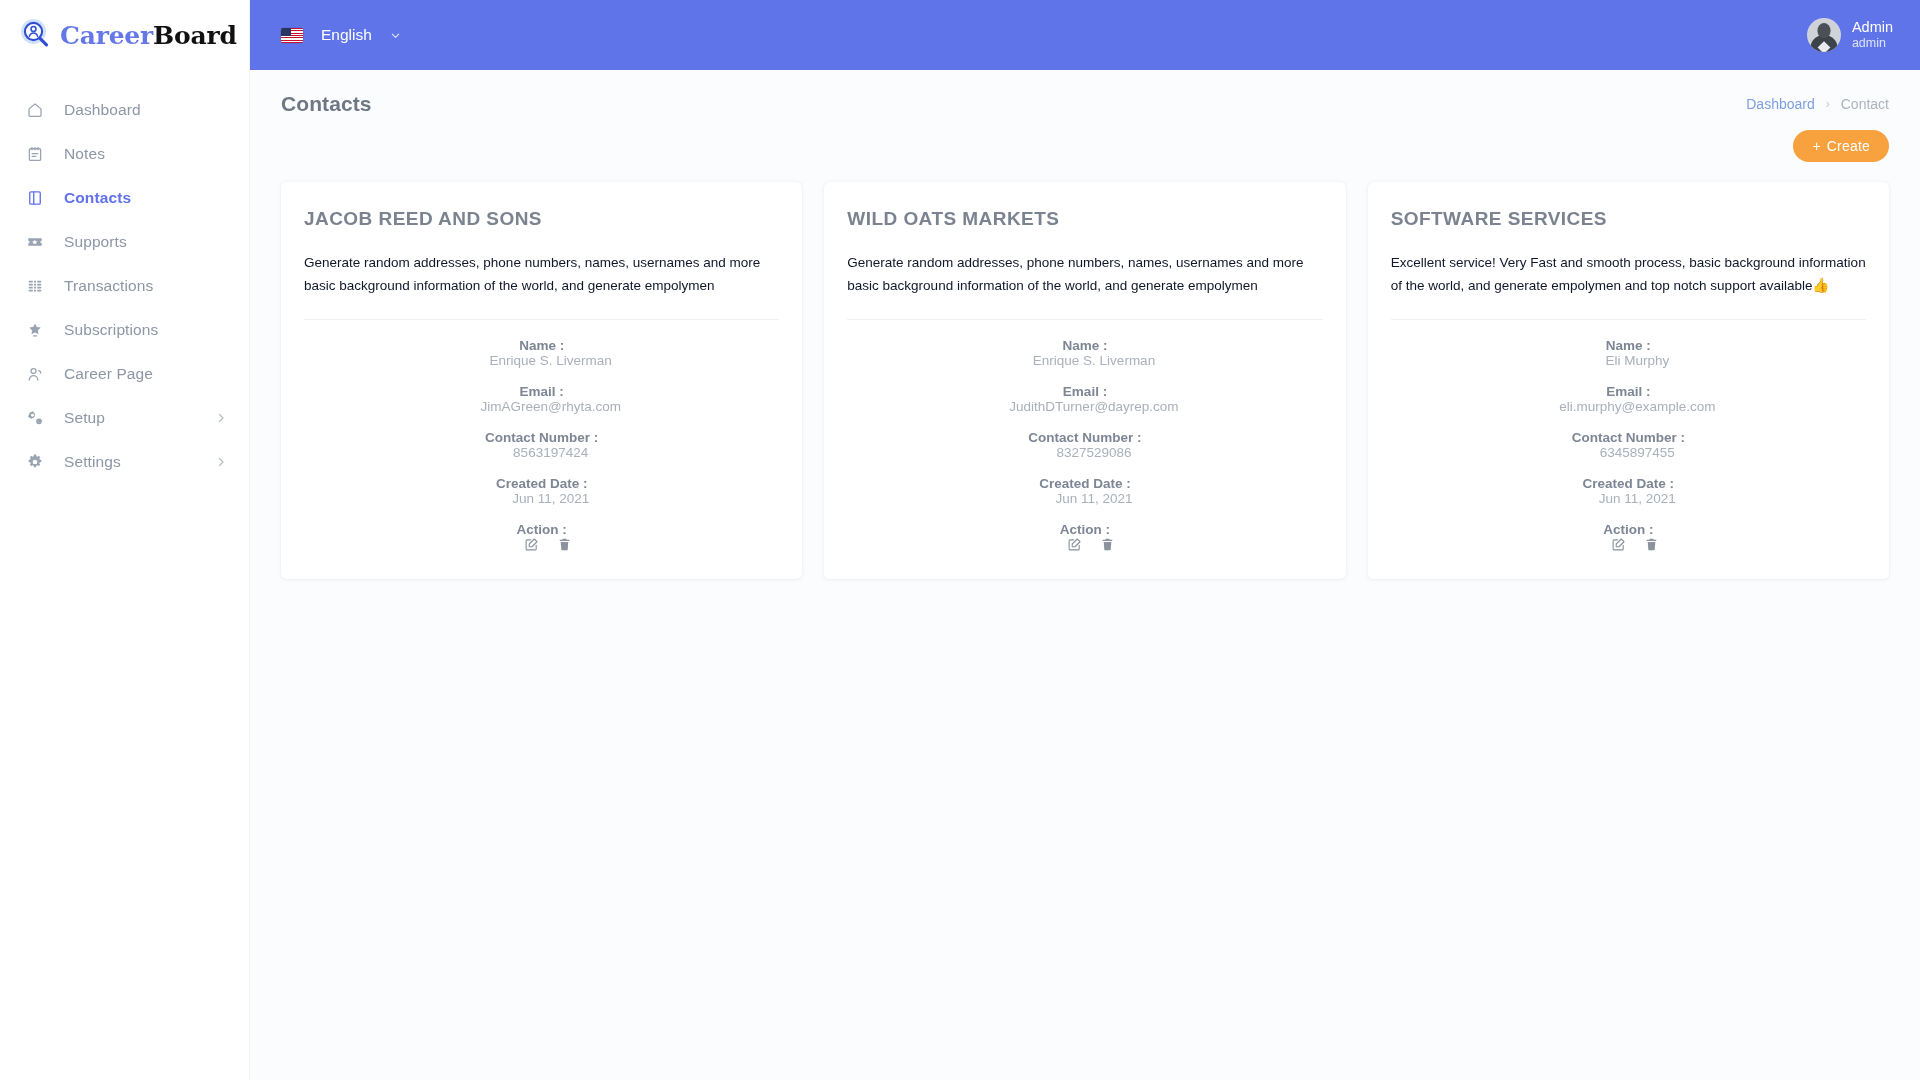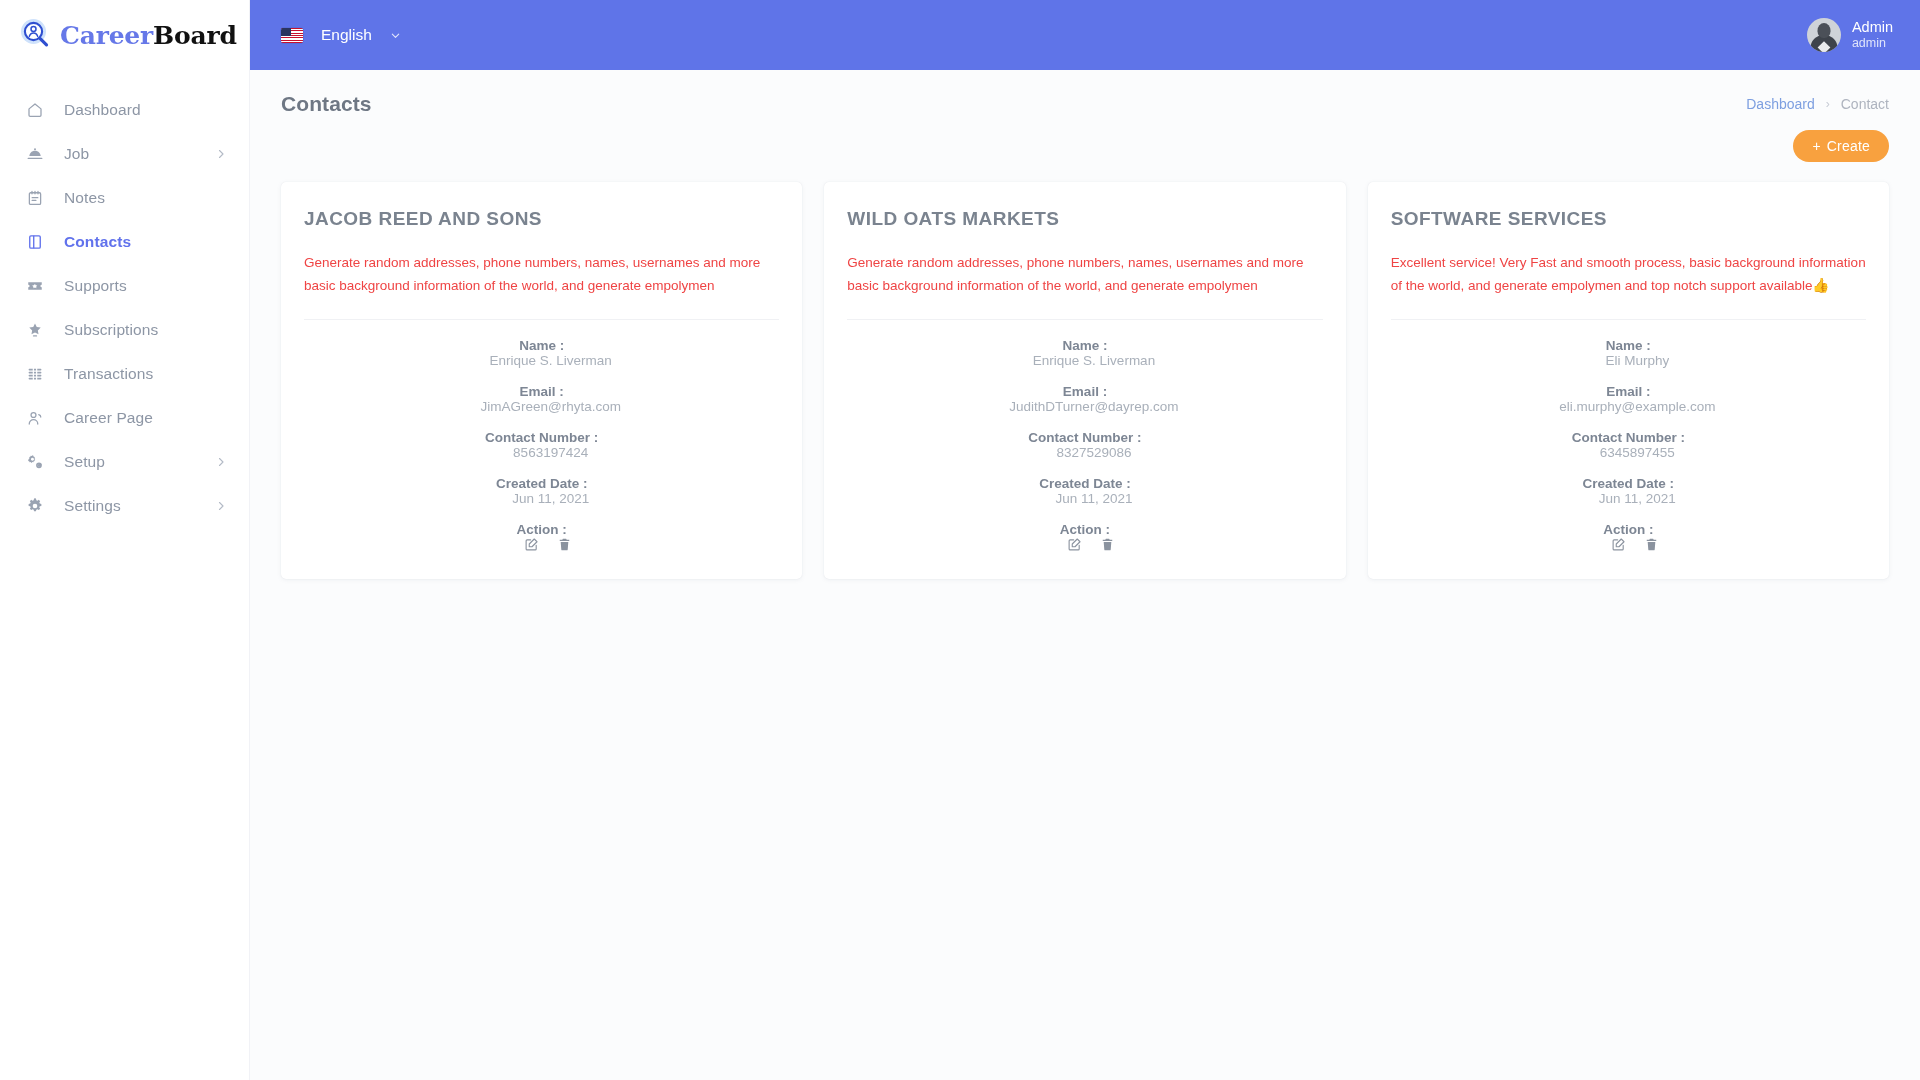--- a/index.html
+++ b/index.html
@@ -233,21 +233,21 @@
   .card-title {
     font-size: 19px;
     font-weight: 700;
     color: #7a838f;
     letter-spacing: 0.45px;
     margin-bottom: 22px;
   }
   .card-desc {
     font-size: 13.5px;
     line-height: 1.62;
-    color: #ef4444;
+    color: #0f172a;
     margin-bottom: 22px;
   }
   .card-desc .emoji { font-size: 14px; }
   .divider {
     height: 1px;
     background: #f0f1f4;
     margin: 0 0 18px 0;
   }
   .field {
     display: flex;
@@ -314,35 +314,20 @@
       <div class="nav-item">
         <span class="nav-icon">
           <svg viewBox="0 0 24 24" fill="none" stroke="currentColor" stroke-width="1.7" stroke-linecap="round" stroke-linejoin="round">
             <path d="M4 10.5L12 4l8 6.5V19a1.5 1.5 0 0 1-1.5 1.5h-13A1.5 1.5 0 0 1 4 19z"></path>
           </svg>
         </span>
         <span class="nav-label">Dashboard</span>
       </div>
 
 
-      <div class="nav-item">
-        <span class="nav-icon">
-          <svg viewBox="0 0 24 24" fill="currentColor">
-            <path d="M3 17h18a.9.9 0 0 1 0 1.8H3A.9.9 0 0 1 3 17z"></path>
-            <path d="M12 7.5c-4 0-7.2 3-7.6 7h15.2c-.4-4-3.6-7-7.6-7z"></path>
-            <circle cx="12" cy="5.6" r="1.3"></circle>
-          </svg>
-        </span>
-        <span class="nav-label">Job</span>
-        <span class="nav-caret">
-          <svg viewBox="0 0 24 24" fill="none" stroke="currentColor" stroke-width="2.2" stroke-linecap="round" stroke-linejoin="round">
-              <path d="M9 5l7 7-7 7"></path>
-            </svg>
-        </span>
-      </div>
 
       <div class="nav-item">
         <span class="nav-icon">
           <svg viewBox="0 0 24 24" fill="none" stroke="currentColor" stroke-width="1.7" stroke-linecap="round" stroke-linejoin="round">
             <rect x="4.5" y="5" width="15" height="15.5" rx="1.6"></rect>
             <path d="M8 3.2v3.2M12 3.2v3.2M16 3.2v3.2M8.2 11.5h7.6M8.2 15.2h5"></path>
           </svg>
         </span>
         <span class="nav-label">Notes</span>
       </div>
@@ -358,44 +343,44 @@
       </div>
 
       <div class="nav-item">
         <span class="nav-icon">
           <svg viewBox="0 0 24 24" fill="currentColor">
             <path d="M3 7h18v3.2a1.8 1.8 0 0 0 0 3.6V17H3v-3.2a1.8 1.8 0 0 0 0-3.6z"></path>
             <path d="M12 9.2l.95 1.93 2.13.31-1.54 1.5.36 2.12L12 14.06l-1.9 1-.37-2.12-1.54-1.5 2.13-.31z" fill="#ffffff"></path>
           </svg>
         </span>
         <span class="nav-label">Supports</span>
-      </div>
-
-      <div class="nav-item">
-        <span class="nav-icon">
-          <svg viewBox="0 0 24 24" fill="currentColor">
-            <path d="M12 3.3l2.35 4.76 5.25.77-3.8 3.7.9 5.23L12 15.3l-4.7 2.46.9-5.23-3.8-3.7 5.25-.77z"></path>
-            <rect x="9.2" y="19" width="5.6" height="1.7" rx=".8"></rect>
-          </svg>
-        </span>
-        <span class="nav-label">Subscriptions</span>
       </div>
 
       <div class="nav-item">
         <span class="nav-icon">
           <svg viewBox="0 0 24 24" fill="currentColor">
             <rect x="3.5" y="5" width="17" height="2.4" rx="1"></rect>
             <rect x="3.5" y="9" width="17" height="2.4" rx="1"></rect>
             <rect x="3.5" y="13" width="17" height="2.4" rx="1"></rect>
             <rect x="3.5" y="17" width="17" height="2.2" rx="1"></rect>
             <rect x="9" y="4" width="1.6" height="16" fill="#ffffff"></rect>
             <rect x="13.4" y="4" width="1.6" height="16" fill="#ffffff"></rect>
           </svg>
         </span>
         <span class="nav-label">Transactions</span>
+      </div>
+
+      <div class="nav-item">
+        <span class="nav-icon">
+          <svg viewBox="0 0 24 24" fill="currentColor">
+            <path d="M12 3.3l2.35 4.76 5.25.77-3.8 3.7.9 5.23L12 15.3l-4.7 2.46.9-5.23-3.8-3.7 5.25-.77z"></path>
+            <rect x="9.2" y="19" width="5.6" height="1.7" rx=".8"></rect>
+          </svg>
+        </span>
+        <span class="nav-label">Subscriptions</span>
       </div>
 
       <div class="nav-item">
         <span class="nav-icon">
           <svg viewBox="0 0 24 24" fill="none" stroke="currentColor" stroke-width="1.7" stroke-linecap="round" stroke-linejoin="round">
             <circle cx="10" cy="8" r="3.3"></circle>
             <path d="M4.3 20c0-3.4 2.6-5.8 5.7-5.8s5.7 2.4 5.7 5.8"></path>
             <path d="M17 7.5c1.6.4 2.7 1.7 2.7 3.3"></path>
           </svg>
         </span>

